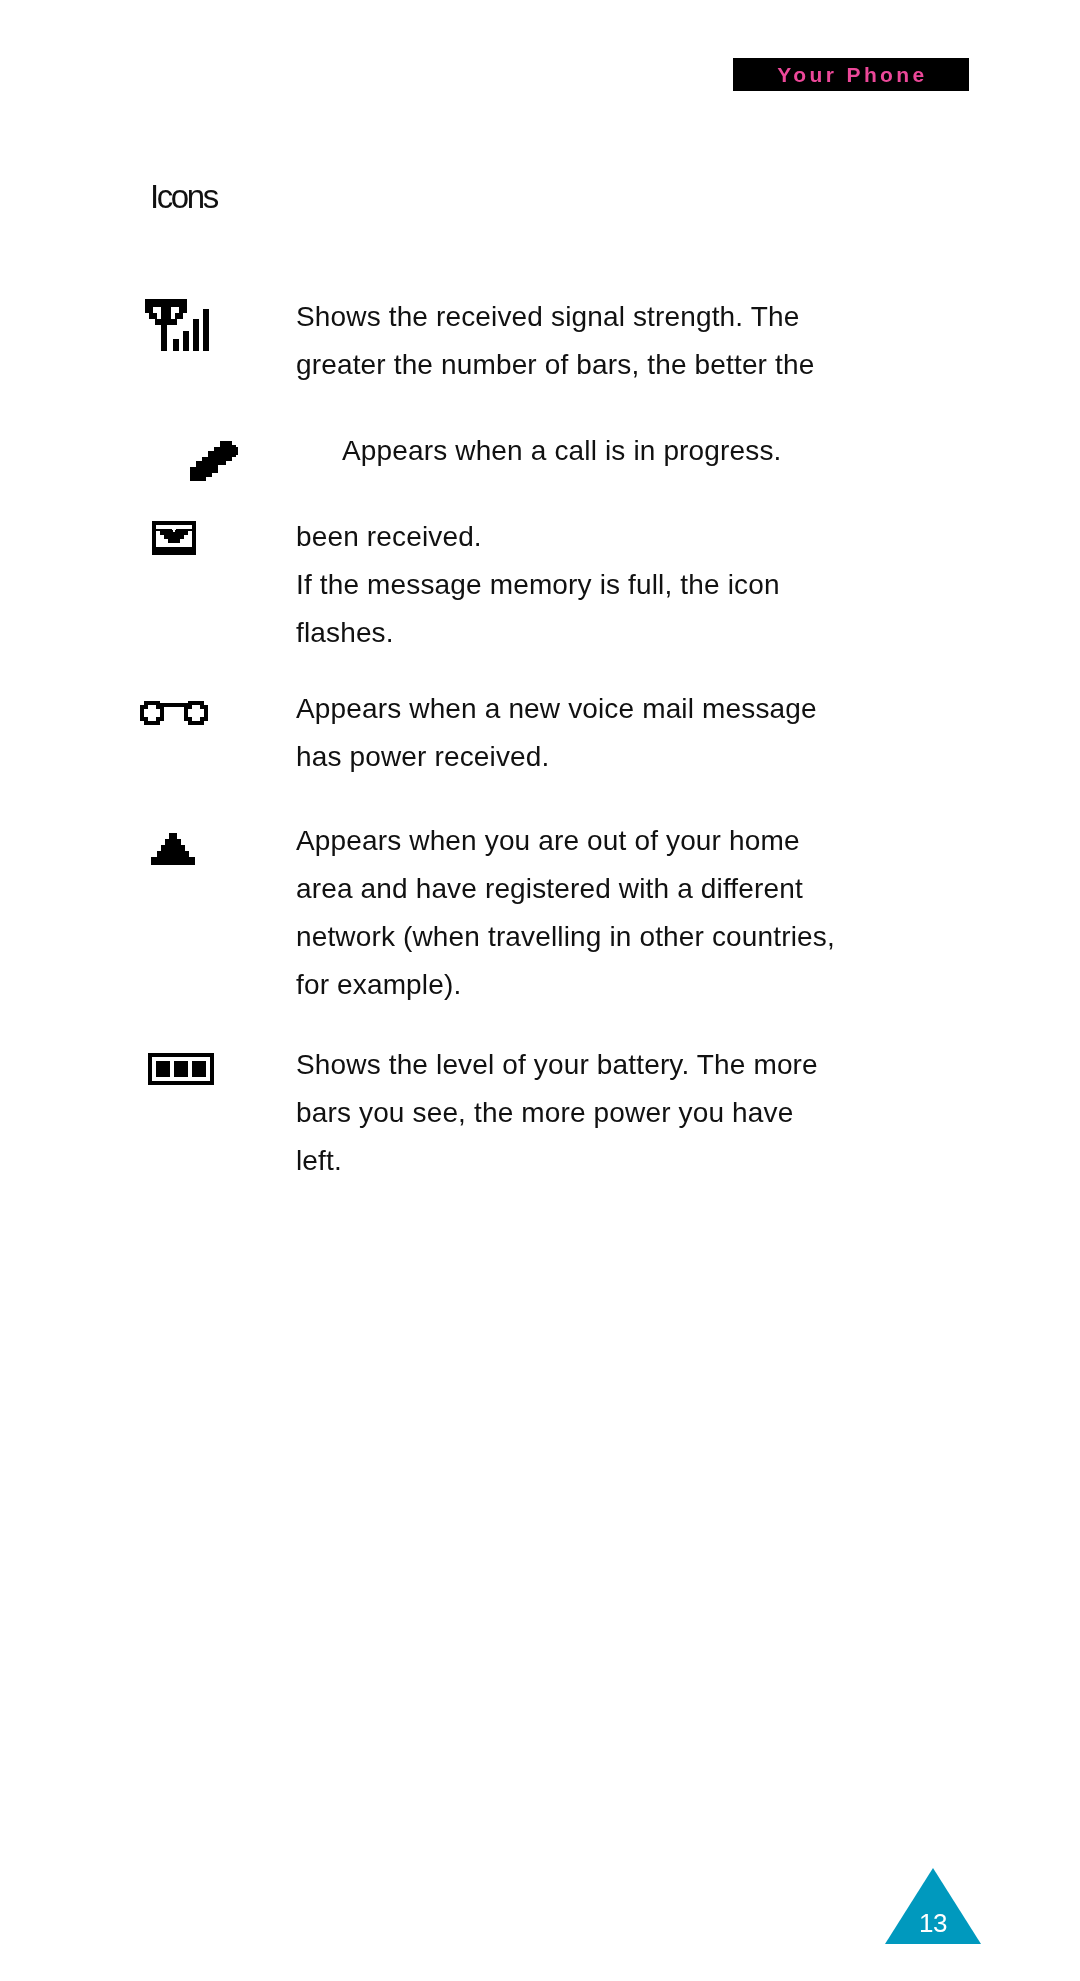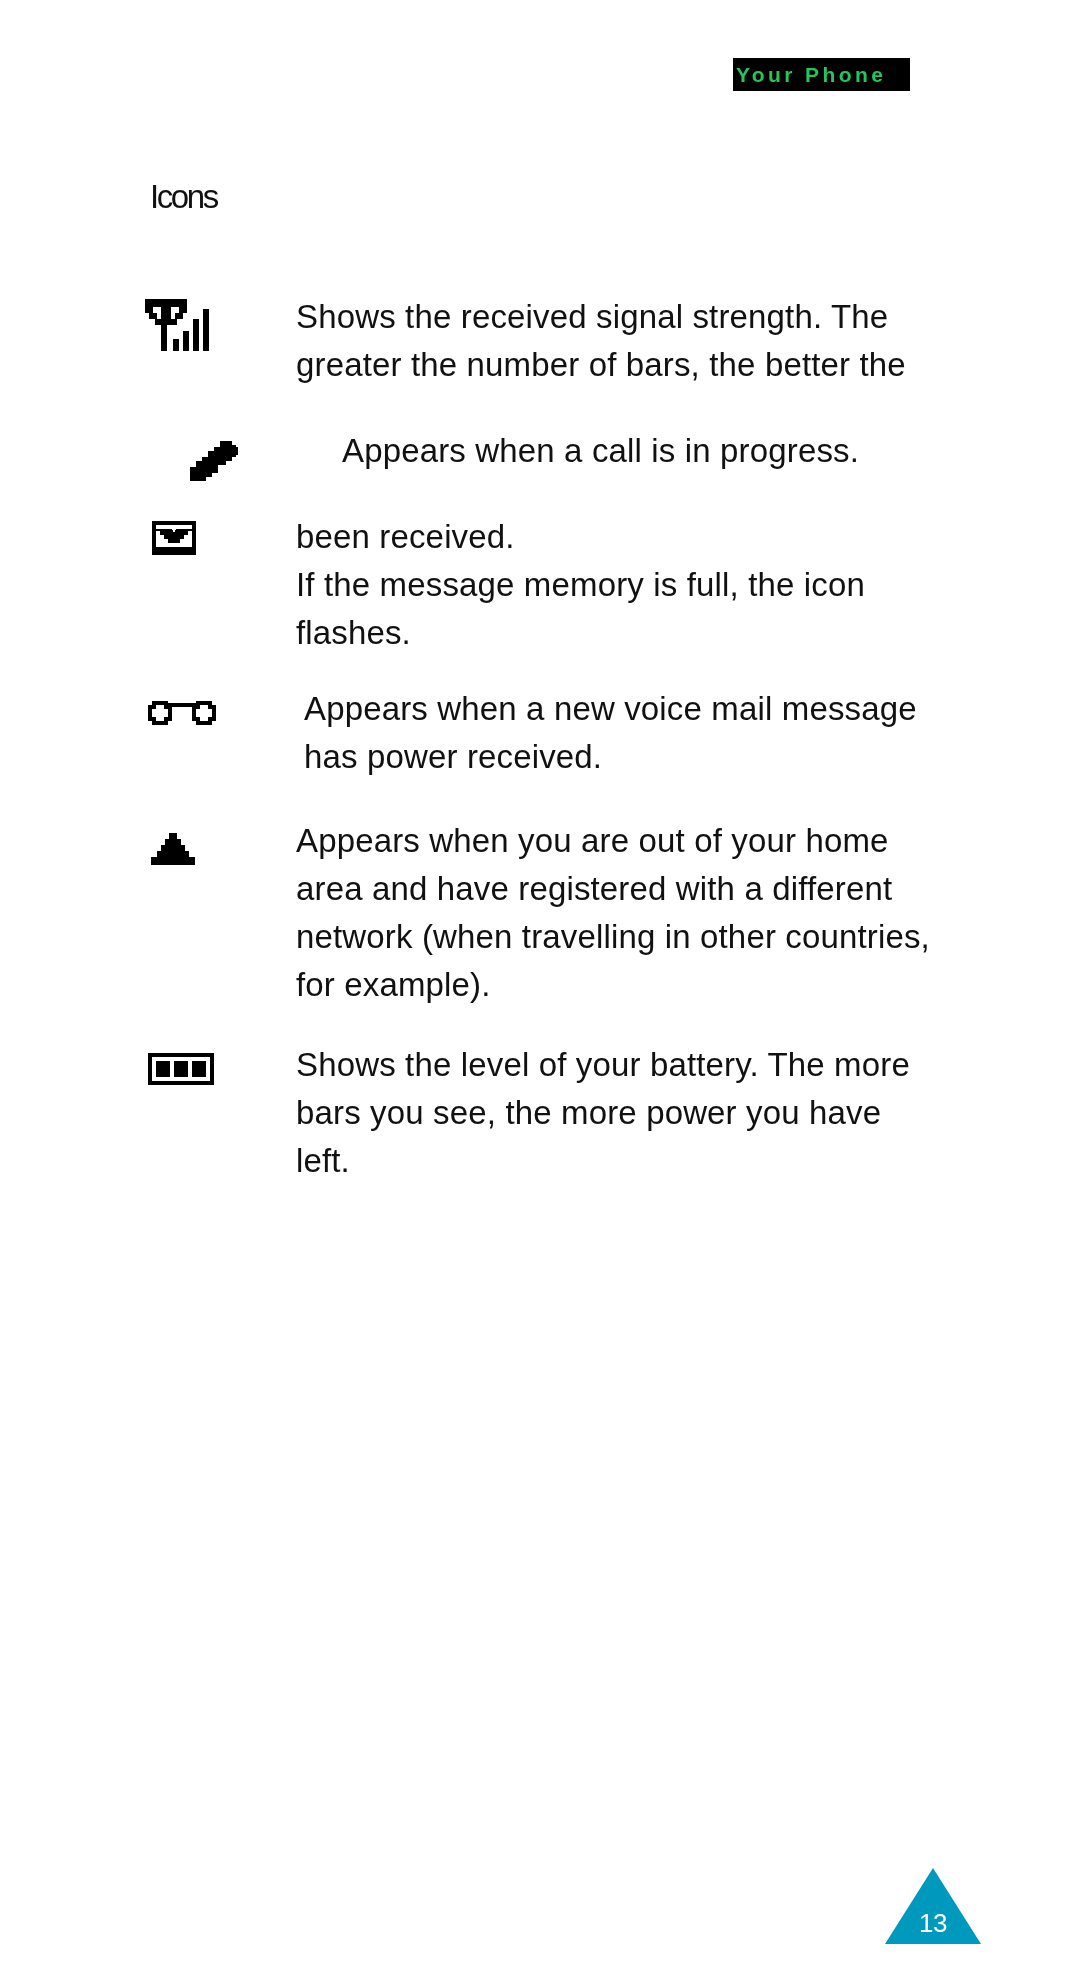--- a/index.html
+++ b/index.html
@@ -14,29 +14,30 @@
     font-family: "Liberation Sans", sans-serif;
     color: #000000;
     overflow: hidden;
   }
 
   
   .header-tab {
     position: absolute;
     top: 58px;
     left: 733px;
-    width: 177px;
+    width: 236px;
     height: 33px;
     background: #000000;
-    color: #22c55e;
+    color: #ec4899;
     font-size: 21px;
     font-weight: bold;
     letter-spacing: 3.4px;
     display: flex;
     align-items: center;
+    justify-content: center;
     box-sizing: border-box;
     padding-left: 3px;
   }
 
   
   .section-heading {
     position: absolute;
     top: 178px;
     left: 150px;
     font-size: 33px;
@@ -84,21 +85,21 @@
     width: 296px;
     flex: 0 0 296px;
     display: flex;
     justify-content: flex-start;
     padding-left: 145px;
     box-sizing: border-box;
     padding-top: 4px;
   }
   .cell-desc {
     flex: 1 1 auto;
-    font-size: 33px;
+    font-size: 28px;
     line-height: 48px;
     letter-spacing: 0.15px;
     padding-right: 90px;
     color: #111111;
   }
   .cell-desc p {
     margin: 0;
   }
   .cell-desc p + p {
     margin-top: 0px;
@@ -108,21 +109,21 @@
   .pix {
     display: block;
     image-rendering: pixelated;
     shape-rendering: crispEdges;
   }
 
   
   .row-signal  { margin-bottom: 38px; }
   .row-call    { margin-bottom: 30px; padding-left: 46px; }
   .row-sms     { margin-bottom: 28px; }
-  .row-voice   { margin-bottom: 36px; margin-left: 8px; }
+  .row-voice   { margin-bottom: 36px; }
   .row-roam    { margin-bottom: 32px; }
 
   .row-signal .cell-icon  { padding-top: 6px; }
   .row-call   .cell-icon  { padding-top: 8px;  padding-left: 140px; }
   .row-sms    .cell-icon  { padding-top: 8px;  padding-left: 152px; }
   .row-voice  .cell-icon  { padding-top: 14px; padding-left: 138px; }
   .row-roam   .cell-icon  { padding-top: 12px; padding-left: 145px; }
   .row-batt   .cell-icon  { padding-top: 10px; padding-left: 148px; }
 
   

